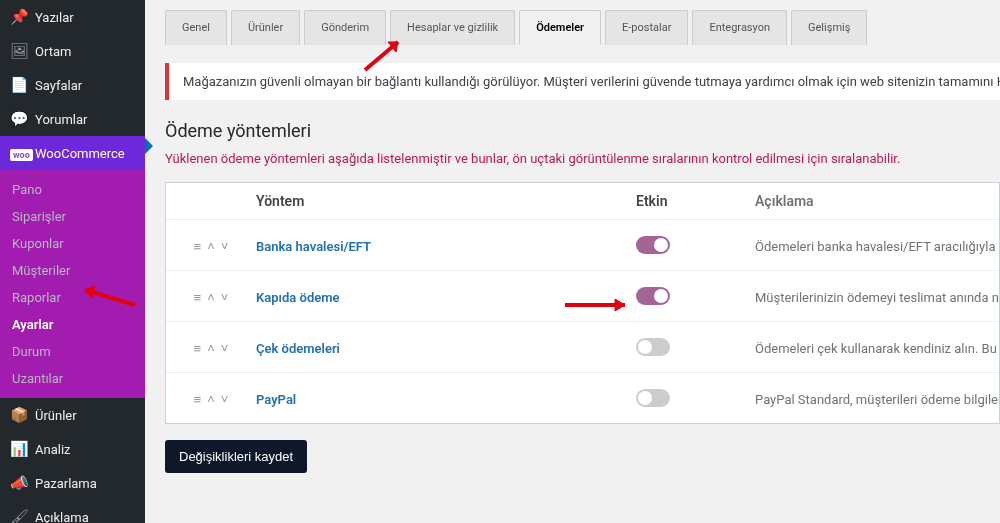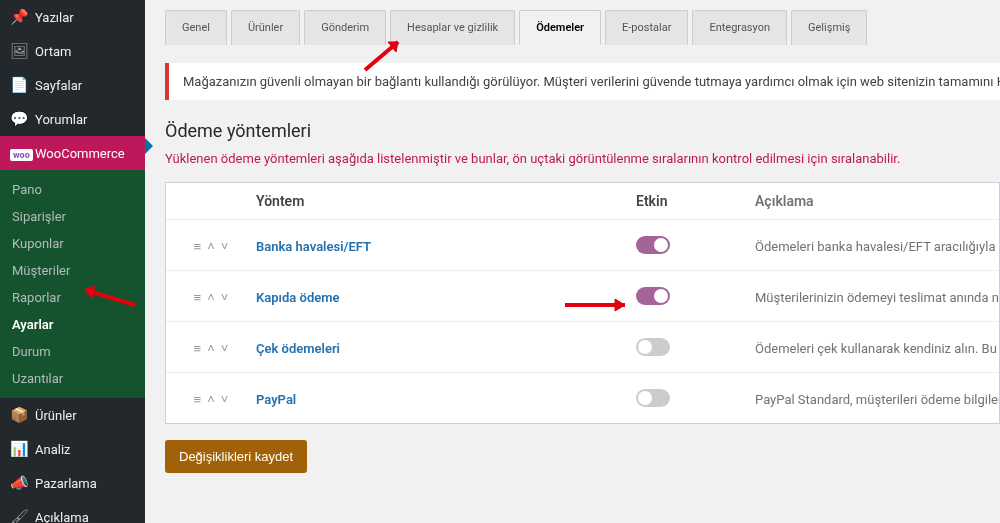--- a/index.html
+++ b/index.html
@@ -1,23 +1,23 @@
 <!DOCTYPE html>
 <html><head>
 <meta charset="utf-8">
 <style>
   * { box-sizing: border-box; margin: 0; padding: 0; }
   body { font-family: -apple-system, BlinkMacSystemFont, "Segoe UI", Roboto, sans-serif; font-size: 13px; color: #444; background: #f1f1f1; width: 1000px; height: 523px; overflow: hidden; }
   .layout { display: flex; height: 100%; }
   .sidebar { width: 145px; background: #23282d; color: #eee; flex-shrink: 0; position: relative; }
   .side-item { display: flex; align-items: center; padding: 8px 10px; color: #eee; font-size: 13px; cursor: pointer; }
   .side-item .ic { width: 18px; text-align: center; color: #a0a5aa; margin-right: 7px; font-size: 15px; }
-  .side-item.active { background: #be185d; color: #fff; }
+  .side-item.active { background: #6d28d9; color: #fff; }
   .side-item.active .ic { color: #fff; }
-  .sub { background: #14532d; padding: 6px 0; }
+  .sub { background: #a21caf; padding: 6px 0; }
   .sub-item { padding: 6px 12px; color: #b4b9be; font-size: 13px; cursor: pointer; }
   .sub-item.cur { color: #fff; font-weight: 600; }
   .side-arrow { position: absolute; right: -8px; top: 138px; width: 0; height: 0; border-top: 8px solid transparent; border-bottom: 8px solid transparent; border-left: 8px solid #0073aa; }
   .main { flex: 1; padding: 10px 0 0 20px; overflow: hidden; }
   .tabs { display: flex; gap: 4px; margin-bottom: 18px; padding-right: 0; }
   .tab { background: #e5e5e5; border: 1px solid #ccc; border-bottom: none; padding: 10px 16px; font-size: 11px; color: #555; cursor: pointer; border-radius: 2px 2px 0 0; }
   .tab.active { background: #f1f1f1; border-bottom: 1px solid #f1f1f1; font-weight: 600; color: #000; }
   .notice { border-left: 4px solid #d63638; background: #fff; padding: 11px 14px; margin-bottom: 18px; font-size: 13px; color: #3c434a; white-space: nowrap; overflow: hidden; }
   h2 { font-size: 18px; font-weight: 400; color: #23282d; margin-bottom: 10px; margin-top: 20px; }
   .desc { font-size: 13px; color: #be185d; margin-bottom: 16px; }
@@ -31,21 +31,21 @@
   .c-en { width: 80px; }
   .c-desc { flex: 1; white-space: nowrap; overflow: hidden; color: #737373; margin-left: 39px; }
   .link { color: #2271b1; font-weight: 600; cursor: pointer; }
   .sort-h, .arr-up, .arr-down { cursor: pointer; user-select: none; }
   .toggle { width: 34px; height: 18px; border-radius: 9px; position: relative; cursor: pointer; }
   .toggle.on { background: #a46497; }
   .toggle.off { background: #ccc; }
   .toggle::after { content: ""; position: absolute; top: 2px; width: 14px; height: 14px; border-radius: 50%; background: #fff; }
   .toggle.on::after { right: 2px; }
   .toggle.off::after { left: 2px; }
-  .save { margin-top: 16px; background: #a16207; color: #fff; border: none; padding: 9px 14px; font-size: 13px; border-radius: 3px; cursor: pointer; }
+  .save { margin-top: 16px; background: #0f172a; color: #fff; border: none; padding: 9px 14px; font-size: 13px; border-radius: 3px; cursor: pointer; }
   .red-arrow { position: absolute; z-index: 5; pointer-events: none; }
   svg.red-arr { stroke: #e3000f; fill: #e3000f; }
   .badge { display:inline-block; background:#fff; color:#7f54b3; font-size:9px; font-weight:700; border-radius:2px; padding:0 3px; line-height:12px; }
 </style>
 </head>
 <body>
 
 <div class="layout">
   <div class="sidebar">
     <div class="side-item">

